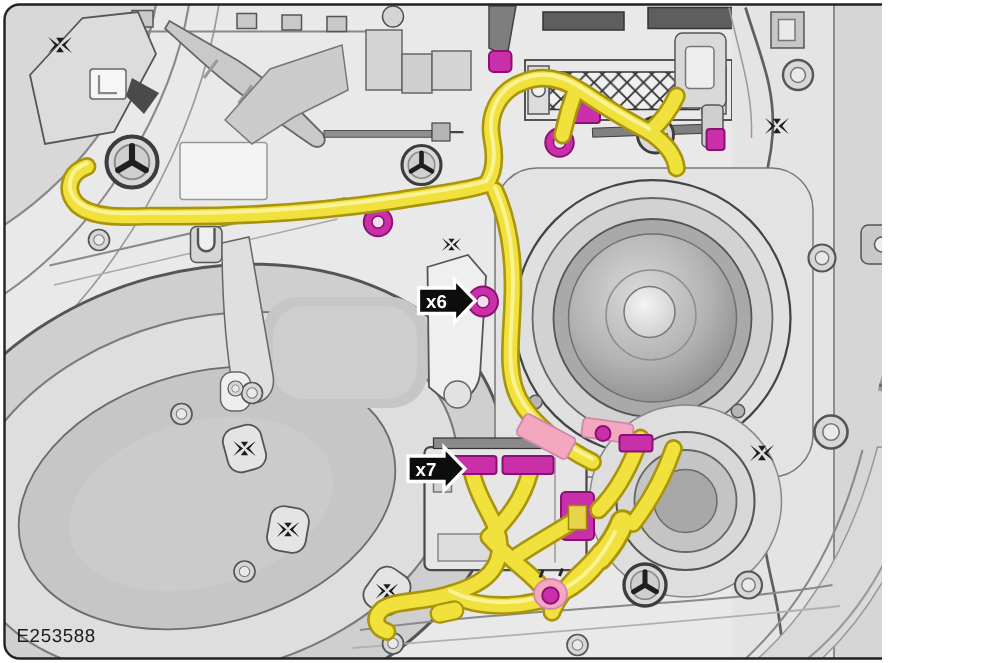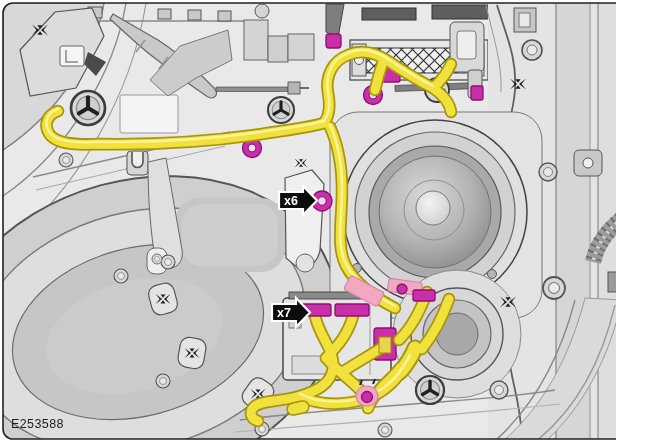--- a/index.html
+++ b/index.html
@@ -2,21 +2,21 @@
 <html style="--page_bg: #ffffff; --panel_gray: #e9e9e9; --harness_yellow: #f0e13c; --harness_outline: #a9940e; --harness_highlight: #fcf6a6; --fastener_magenta: #c92fa8; --fastener_magenta_dark: #8c1071; --tape_pink: #f3a8c0; --callout_bg: #0d0d0d; --callout_text: #ffffff; --line_dark: #4a4a4a;"><head>
 <meta charset="utf-8">
 <style>
   :root{
     --page_bg:#ffffff; --panel_gray:#e9e9e9;
     --harness_yellow:#f0e13c; --harness_outline:#a9940e; --harness_highlight:#fcf6a6;
     --fastener_magenta:#c92fa8; --fastener_magenta_dark:#8c1071;
     --tape_pink:#f3a8c0; --callout_bg:#0d0d0d; --callout_text:#ffffff; --line_dark:#4a4a4a;
   }
   html,body{margin:0;padding:0;background:#fff;font-family:"Liberation Sans",sans-serif;}
-  .stage{position:relative;width:588px;height:442px;background:var(--page_bg);overflow:hidden;padding-left:28px;}
+  .stage{position:relative;width:588px;height:442px;background:var(--page_bg);overflow:hidden;}
   svg{position:absolute;left:0;top:0;display:block;}
   .hz-out{fill:none;stroke:var(--harness_outline);stroke-width:12.5;stroke-linecap:round;stroke-linejoin:round;}
   .hz-core{fill:none;stroke:var(--harness_yellow);stroke-width:9;stroke-linecap:round;stroke-linejoin:round;}
   .hz-hi{fill:none;stroke:var(--harness_highlight);stroke-width:2.6;stroke-linecap:round;opacity:.85;}
   .hz-out-fat{fill:none;stroke:var(--harness_outline);stroke-width:17;stroke-linecap:round;}
   .hz-core-fat{fill:none;stroke:var(--harness_yellow);stroke-width:13;stroke-linecap:round;}
   .mg{fill:var(--fastener_magenta);stroke:var(--fastener_magenta_dark);stroke-width:1.3;}
   .mg-hole{fill:#f2ddee;stroke:var(--fastener_magenta_dark);stroke-width:1;}
   .tape{fill:var(--tape_pink);stroke:#d287ad;stroke-width:1.2;}
   .callout-shape{fill:var(--callout_bg);stroke:#ffffff;stroke-width:2.2;stroke-linejoin:miter;}

